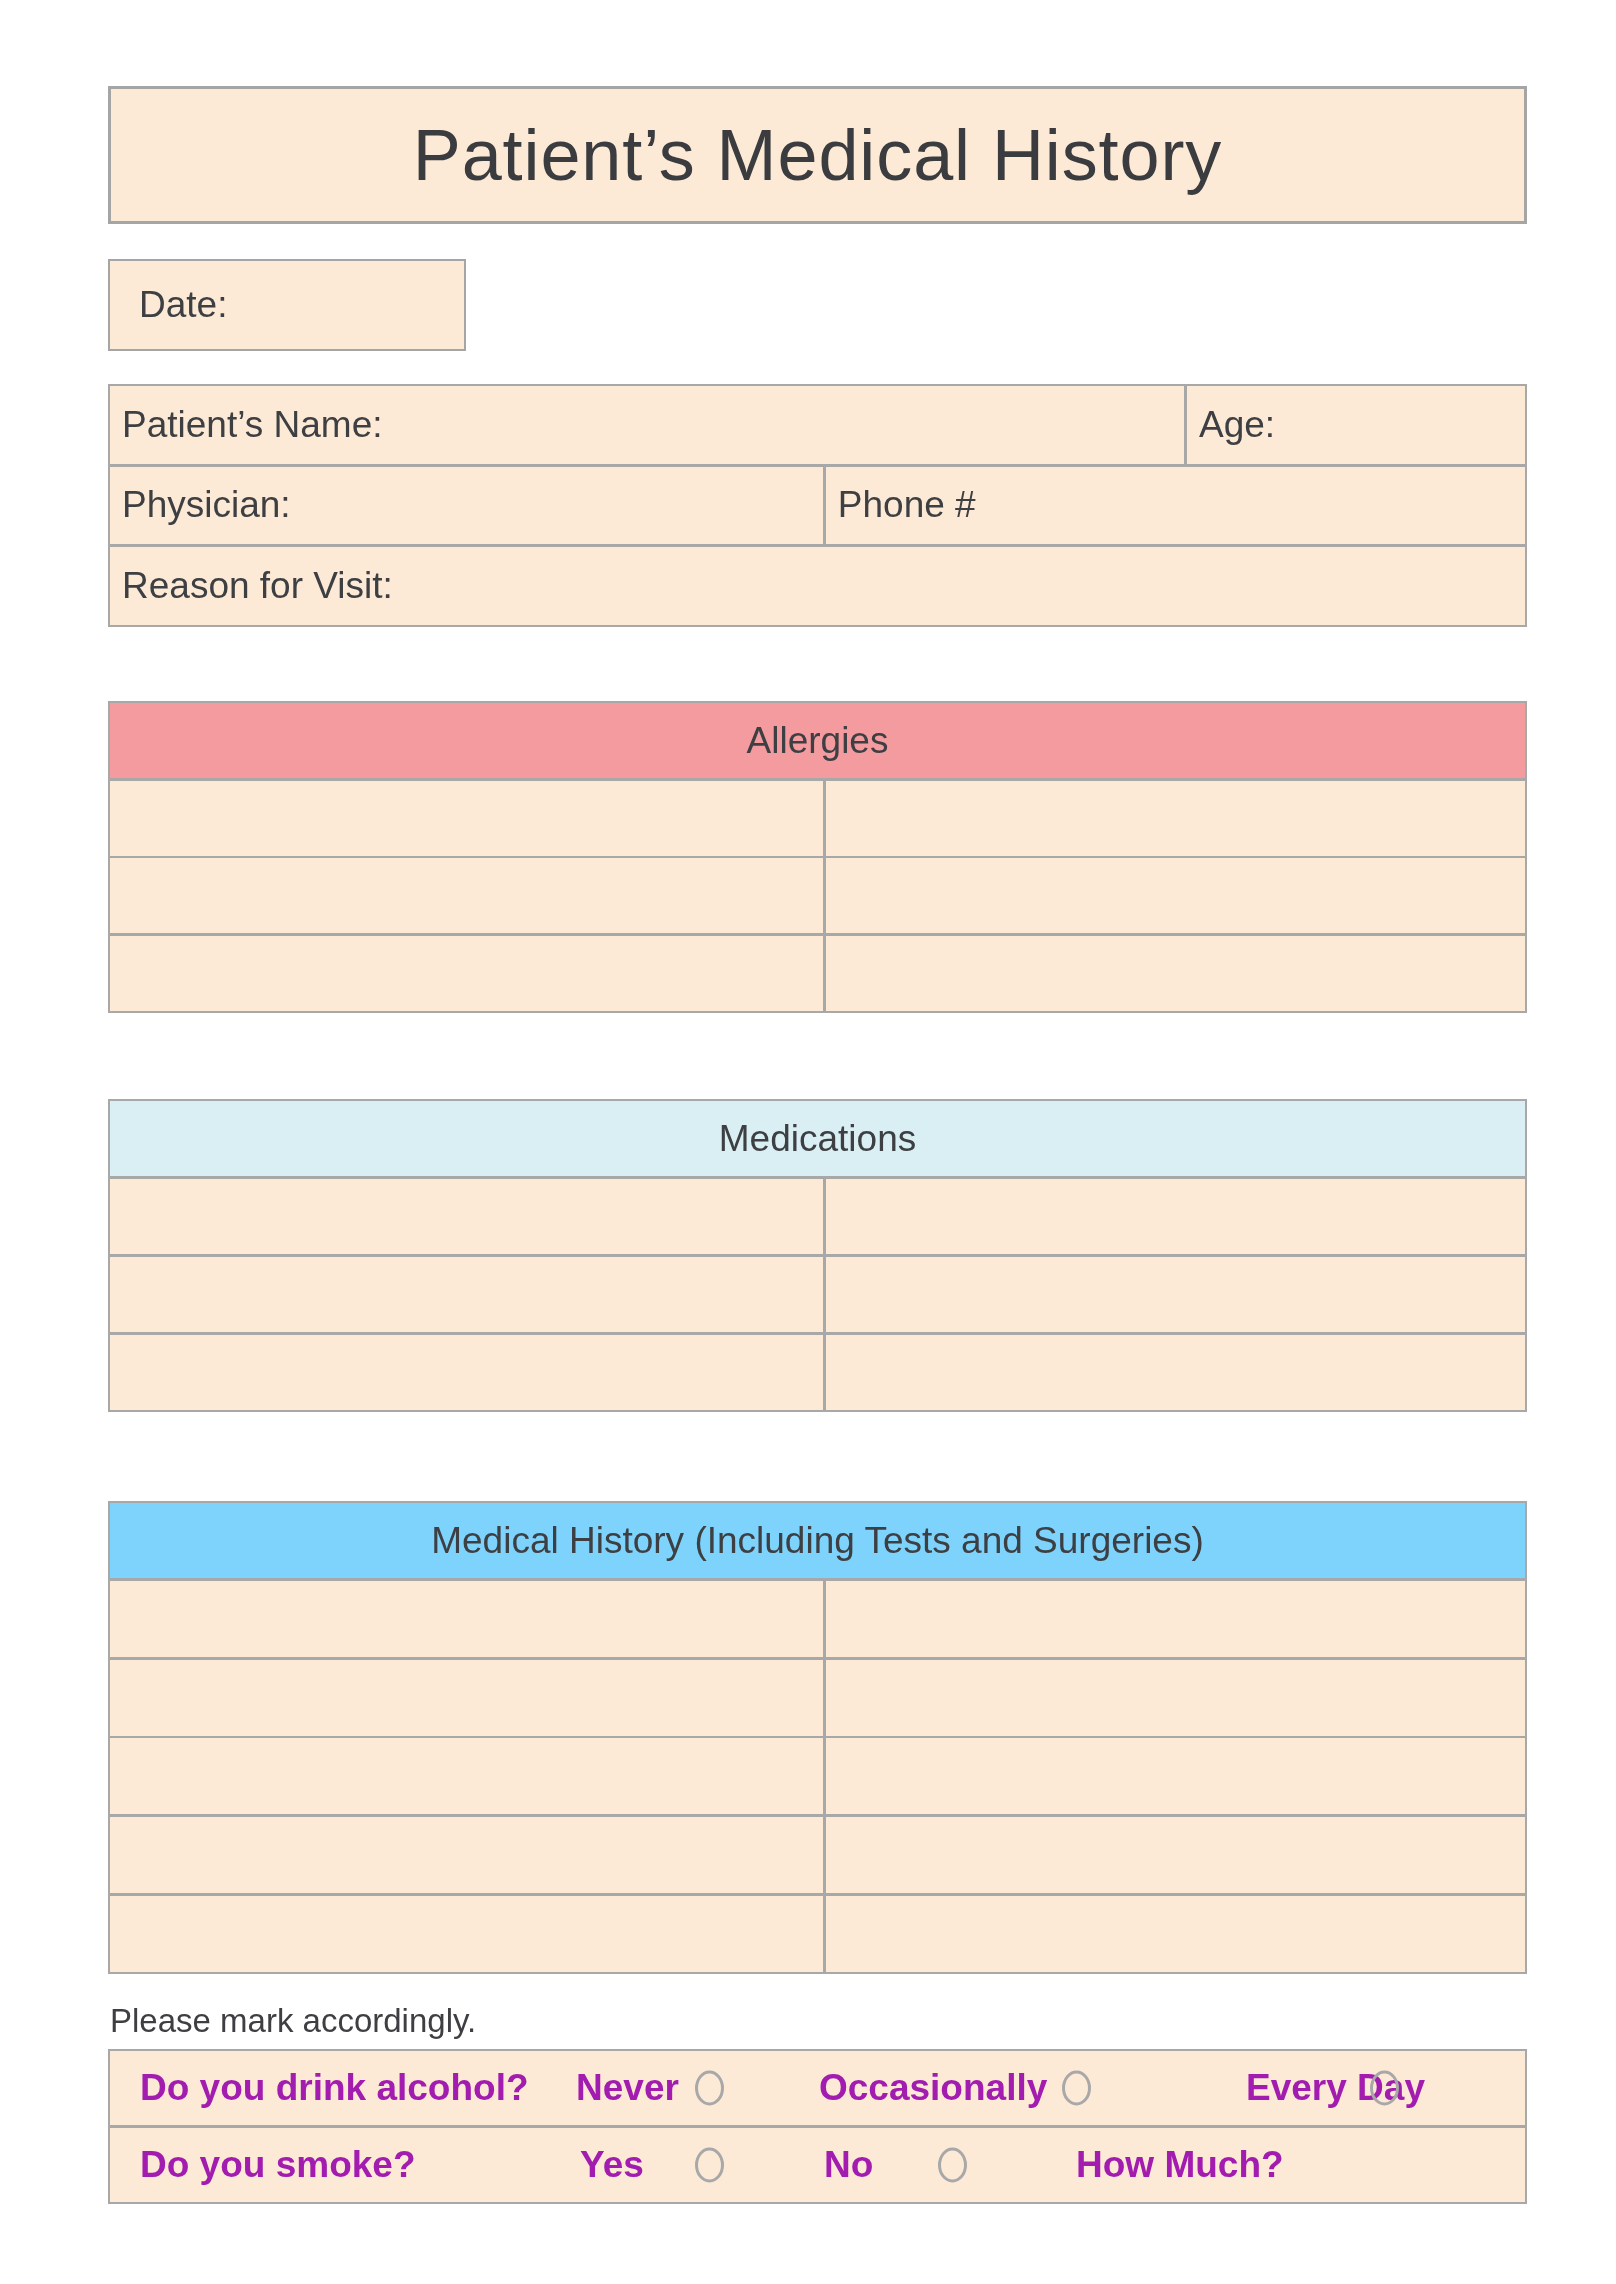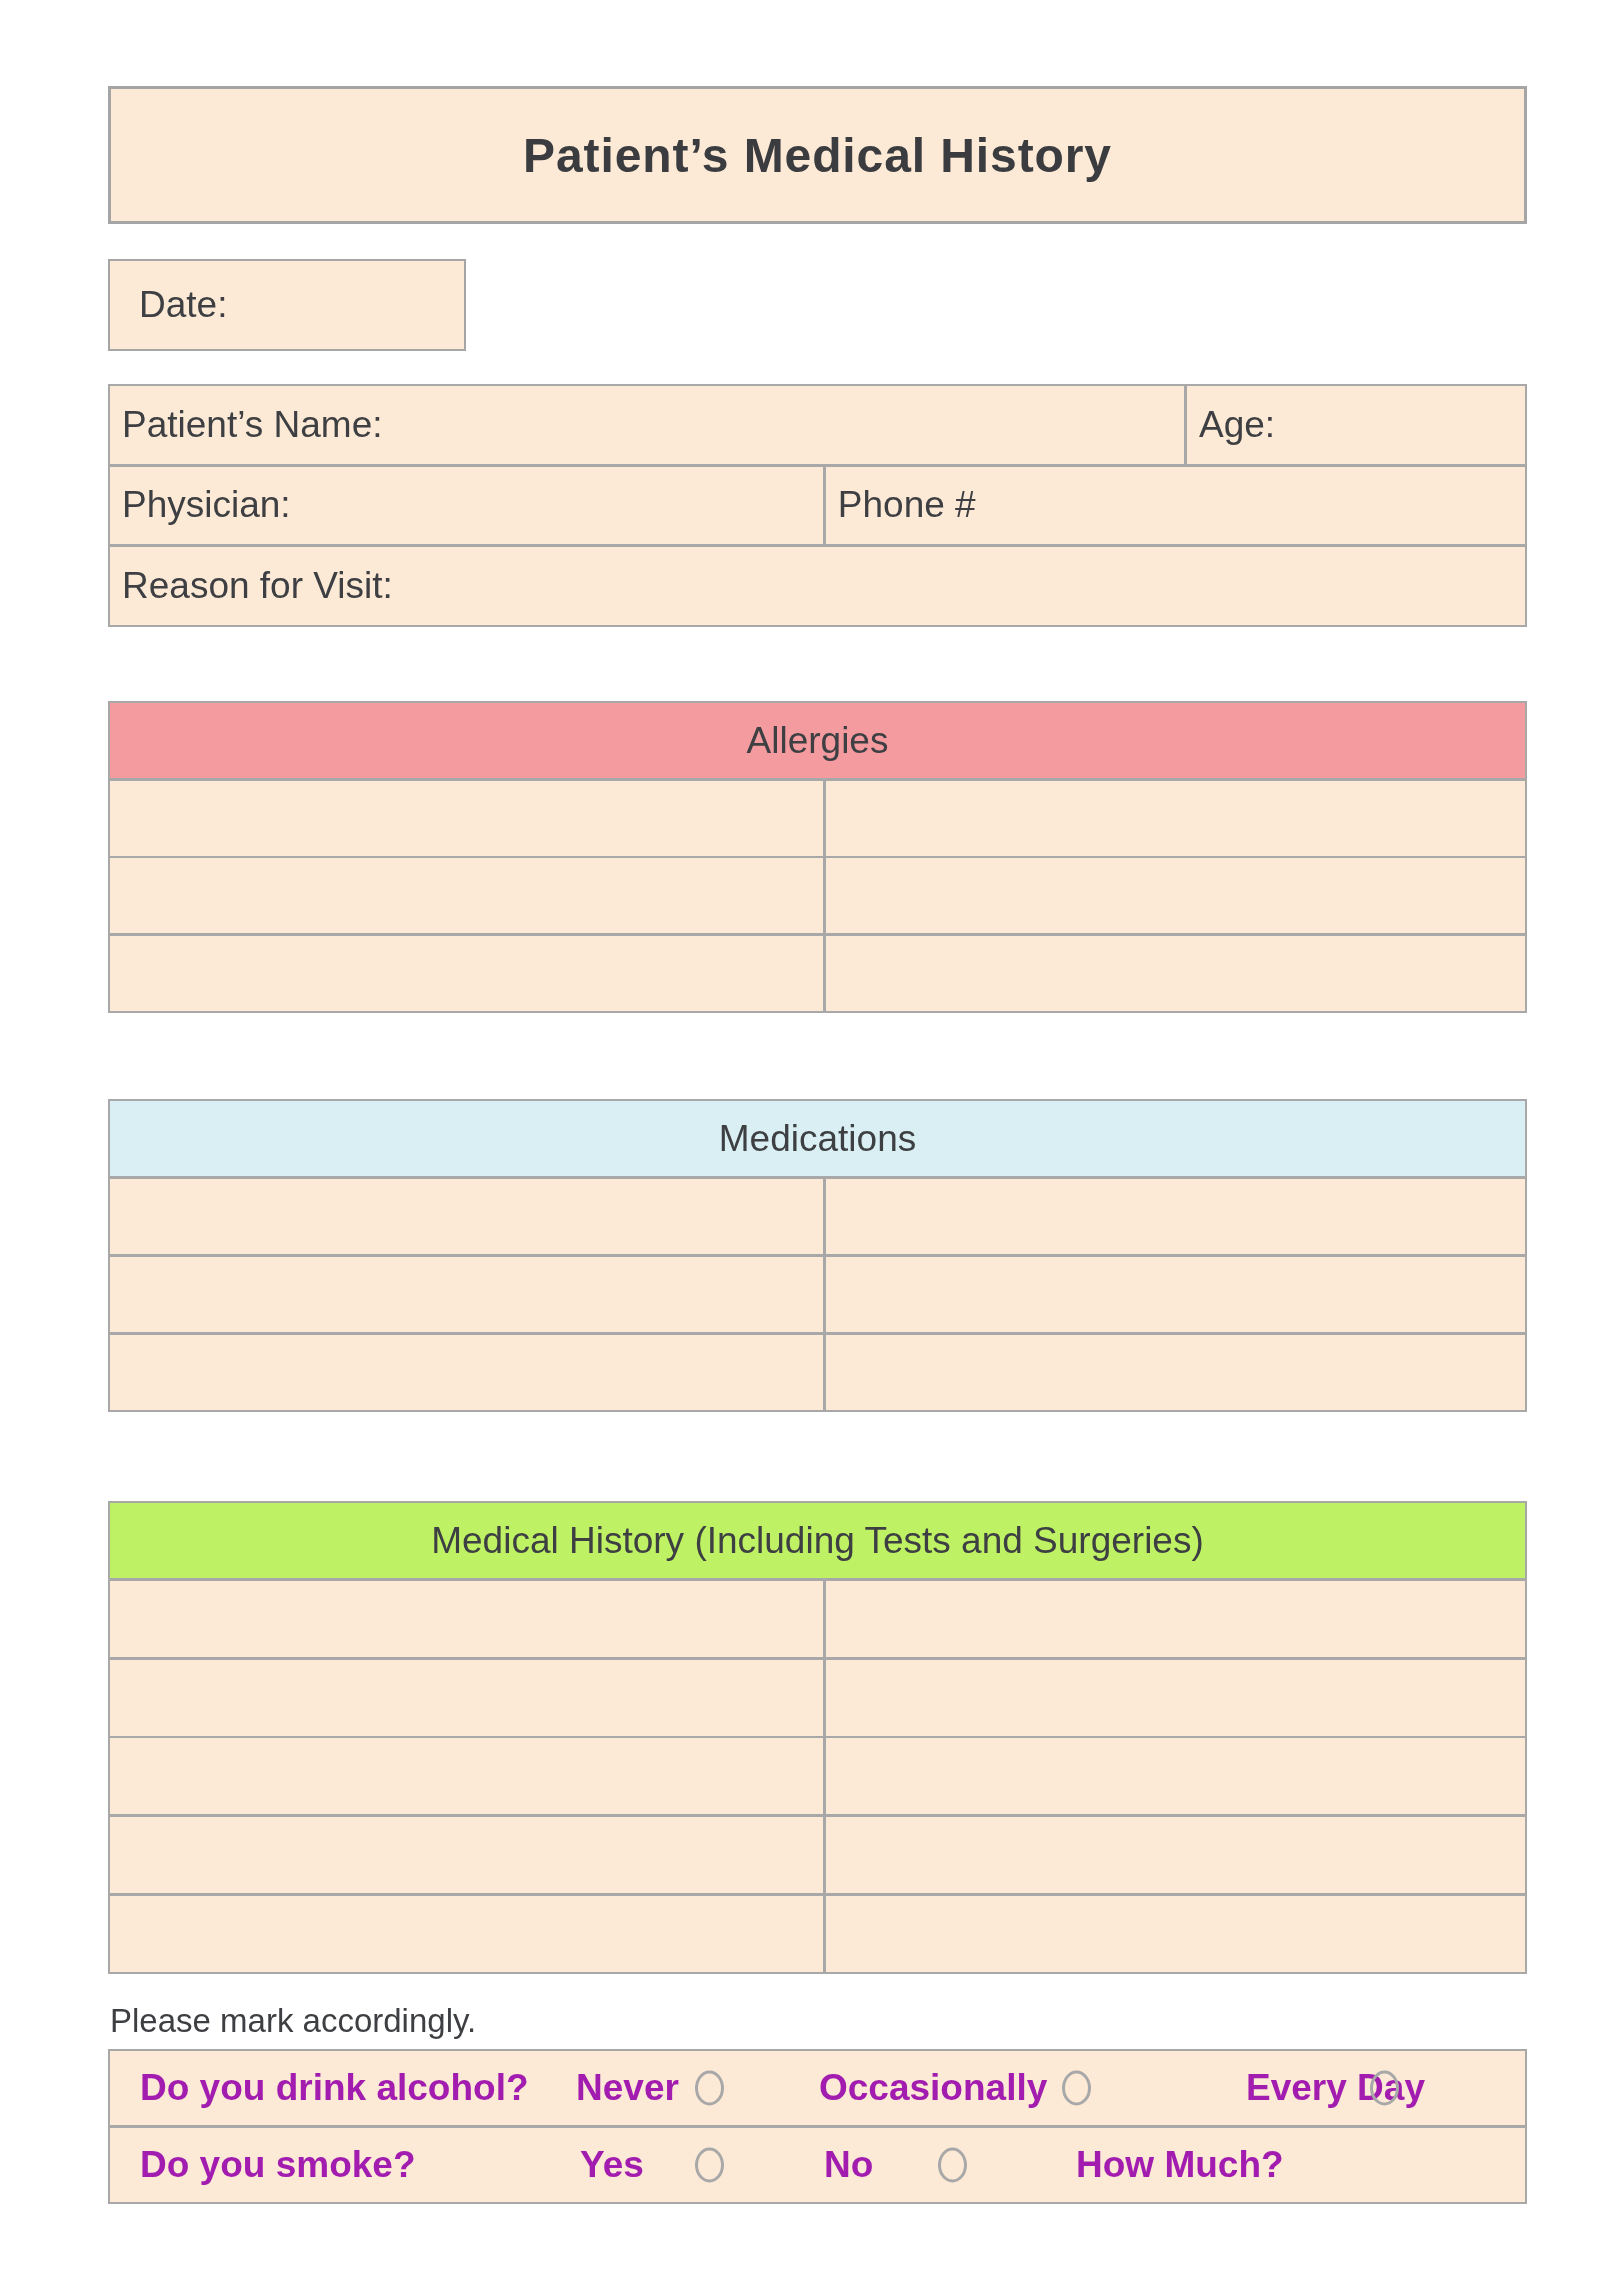--- a/index.html
+++ b/index.html
@@ -14,21 +14,21 @@
 
   
   .peach{background:#fcead6}
   .bordered{border:2.8px solid #a5a5a5}
 
   .title-box{
     left:108px;top:86px;width:1419px;height:138px;
     border:3.7px solid #a5a5a5;
     display:flex;align-items:center;justify-content:center;
   }
-  .title-text{font-size:48px;font-weight:700;letter-spacing:0.9px;color:#3a3c3f}
+  .title-text{font-size:72px;font-weight:400;letter-spacing:0.9px;color:#3a3c3f}
 
   .date-box{
     left:108px;top:259px;width:358px;height:92px;
     display:flex;align-items:center;padding-left:29px;
   }
 
   .label{font-size:37px;color:#3d3f42;white-space:nowrap}
 
   
   .tbl{
@@ -132,21 +132,21 @@
       <div class="cell blank w-half"></div>
       <div class="cell blank w-rest"></div>
     </div>
     <div class="row">
       <div class="cell blank w-half"></div>
       <div class="cell blank w-rest"></div>
     </div>
   </div>
 
   <div class="abs tbl" style="top:1501px;height:473px">
-    <div class="hdr" style="background-color: #bef264;">Medical History (Including Tests and Surgeries)</div>
+    <div class="hdr" style="background-color: #7dd3fc;">Medical History (Including Tests and Surgeries)</div>
     <div class="row">
       <div class="cell blank w-half"></div>
       <div class="cell blank w-rest"></div>
     </div>
     <div class="row">
       <div class="cell blank w-half"></div>
       <div class="cell blank w-rest"></div>
     </div>
     <div class="row">
       <div class="cell blank w-half"></div>

